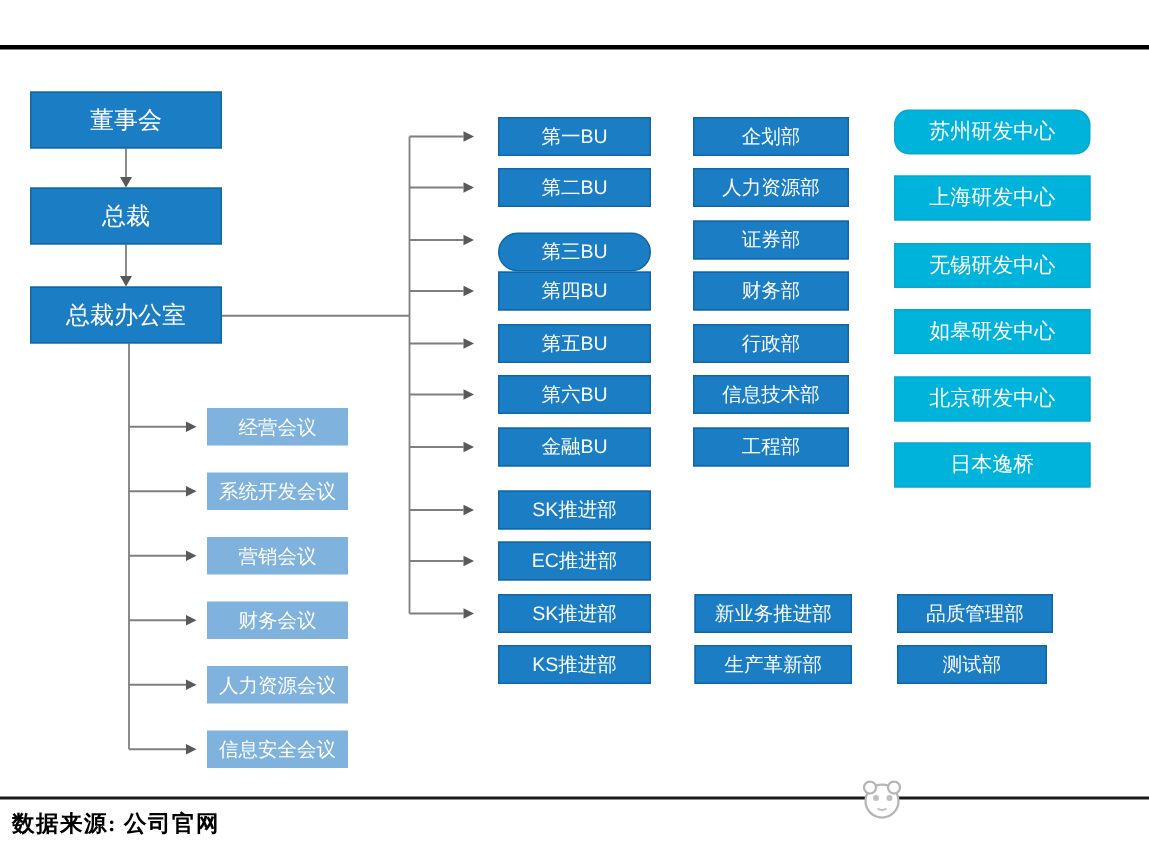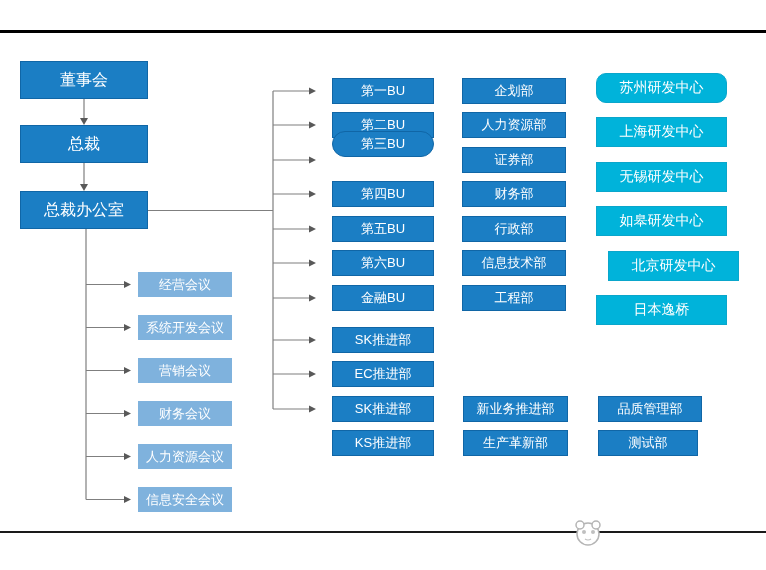--- a/index.html
+++ b/index.html
@@ -99,21 +99,21 @@
         <div class="box light" style="left: 138px; top: 272px; width: 94px; height: 25px;">经营会议</div>
         <div class="box light" style="left: 138px; top: 315px; width: 94px; height: 25px;">系统开发会议</div>
         <div class="box light" style="left: 138px; top: 358px; width: 94px; height: 25px;">营销会议</div>
         <div class="box light" style="left: 138px; top: 401px; width: 94px; height: 25px;">财务会议</div>
         <div class="box light" style="left: 138px; top: 444px; width: 94px; height: 25px;">人力资源会议</div>
         <div class="box light" style="left: 138px; top: 487px; width: 94px; height: 25px;">信息安全会议</div>
       </div>
     <div id="business_units">
         <div class="box primary" style="left: 332px; top: 78px; width: 102px; height: 26px;">第一BU</div>
         <div class="box primary" style="left: 332px; top: 112px; width: 102px; height: 26px;">第二BU</div>
-        <div class="box primary" style="left: 332px; top: 131px; width: 102px; height: 26px; border-radius: 13px;">第三BU</div>
+        <div class="box primary" style="left: 332px; top: 155px; width: 102px; height: 26px; border-radius: 13px;">第三BU</div>
         <div class="box primary" style="left: 332px; top: 181px; width: 102px; height: 26px;">第四BU</div>
         <div class="box primary" style="left: 332px; top: 216px; width: 102px; height: 26px;">第五BU</div>
         <div class="box primary" style="left: 332px; top: 250px; width: 102px; height: 26px;">第六BU</div>
         <div class="box primary" style="left: 332px; top: 285px; width: 102px; height: 26px;">金融BU</div>
         <div class="box primary" style="left: 332px; top: 327px; width: 102px; height: 26px;">SK推进部</div>
         <div class="box primary" style="left: 332px; top: 361px; width: 102px; height: 26px;">EC推进部</div>
         <div class="box primary" style="left: 332px; top: 396px; width: 102px; height: 26px;">SK推进部</div>
         <div class="box primary" style="left: 332px; top: 430px; width: 102px; height: 26px;">KS推进部</div>
       </div>
     <div id="departments">
@@ -127,30 +127,31 @@
       </div>
     <div id="extra_departments">
         <div class="box primary" style="left: 463px; top: 396px; width: 105px; height: 26px;">新业务推进部</div>
         <div class="box primary" style="left: 463px; top: 430px; width: 105px; height: 26px;">生产革新部</div>
       </div>
     <div id="rd_centers">
         <div class="box cyan mid" style="left: 596px; top: 73px; width: 131px; height: 30px; border-radius: 10px;">苏州研发中心</div>
         <div class="box cyan mid" style="left: 596px; top: 117px; width: 131px; height: 30px;">上海研发中心</div>
         <div class="box cyan mid" style="left: 596px; top: 162px; width: 131px; height: 30px;">无锡研发中心</div>
         <div class="box cyan mid" style="left: 596px; top: 206px; width: 131px; height: 30px;">如皋研发中心</div>
-        <div class="box cyan mid" style="left: 596px; top: 251px; width: 131px; height: 30px; margin-left: 12px;">北京研发中心</div>
+        <div class="box cyan mid" style="left: 596px; top: 251px; width: 131px; height: 30px;">北京研发中心</div>
         <div class="box cyan mid" style="left: 596px; top: 295px; width: 131px; height: 30px;">日本逸桥</div>
       </div>
     <div id="qa_departments">
         <div class="box primary" style="left: 598px; top: 396px; width: 104px; height: 26px;">品质管理部</div>
         <div class="box primary" style="left: 598px; top: 430px; width: 100px; height: 26px;">测试部</div>
       </div>
   </div>
 
   <div class="bottom-rule"></div>
+  <div class="source-note">数据来源: 公司官网</div>
 
   <div class="watermark">
     <svg width="32" height="32" viewBox="0 0 32 32">
       <circle cx="16" cy="17" r="11" fill="#ffffff" stroke="#b5b5b5" stroke-width="1.5"></circle>
       <circle cx="8" cy="8" r="4" fill="#ffffff" stroke="#b5b5b5" stroke-width="1.5"></circle>
       <circle cx="24" cy="8" r="4" fill="#ffffff" stroke="#b5b5b5" stroke-width="1.5"></circle>
       <circle cx="12" cy="15" r="2" fill="#c0c0c0"></circle>
       <circle cx="21" cy="15" r="2" fill="#c0c0c0"></circle>
       <path d="M13 22 q3 2 6 0" fill="none" stroke="#c0c0c0" stroke-width="1.2"></path>
     </svg>

